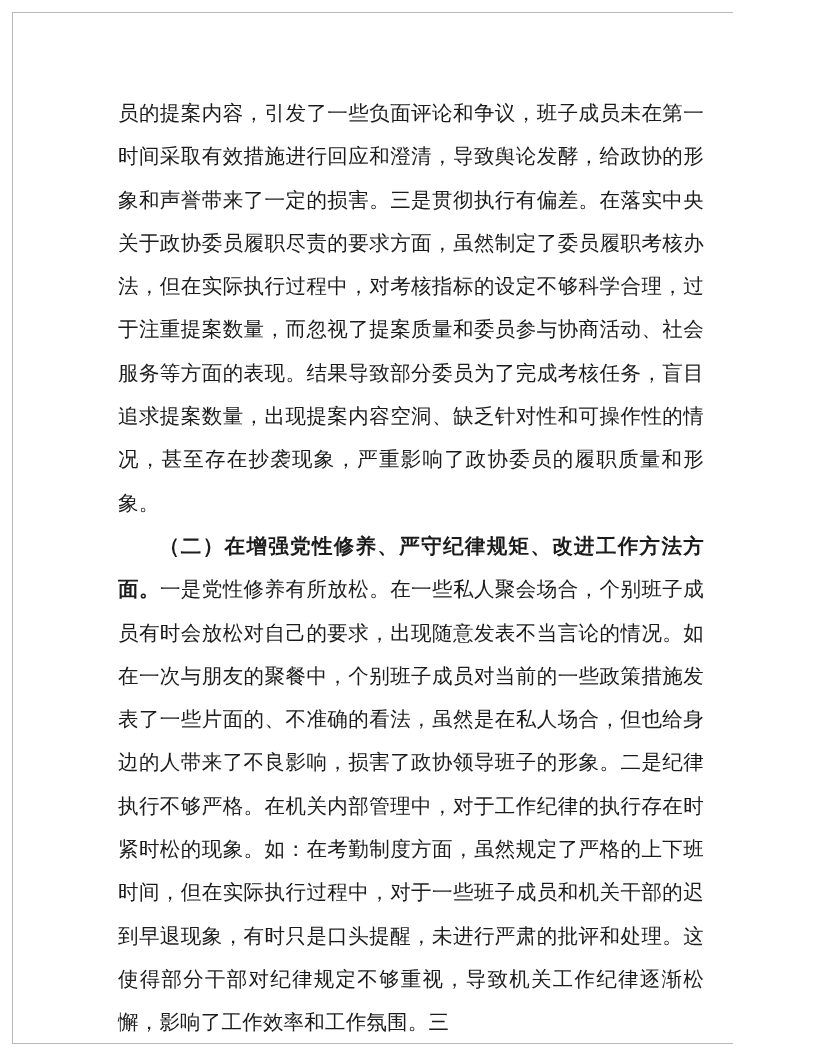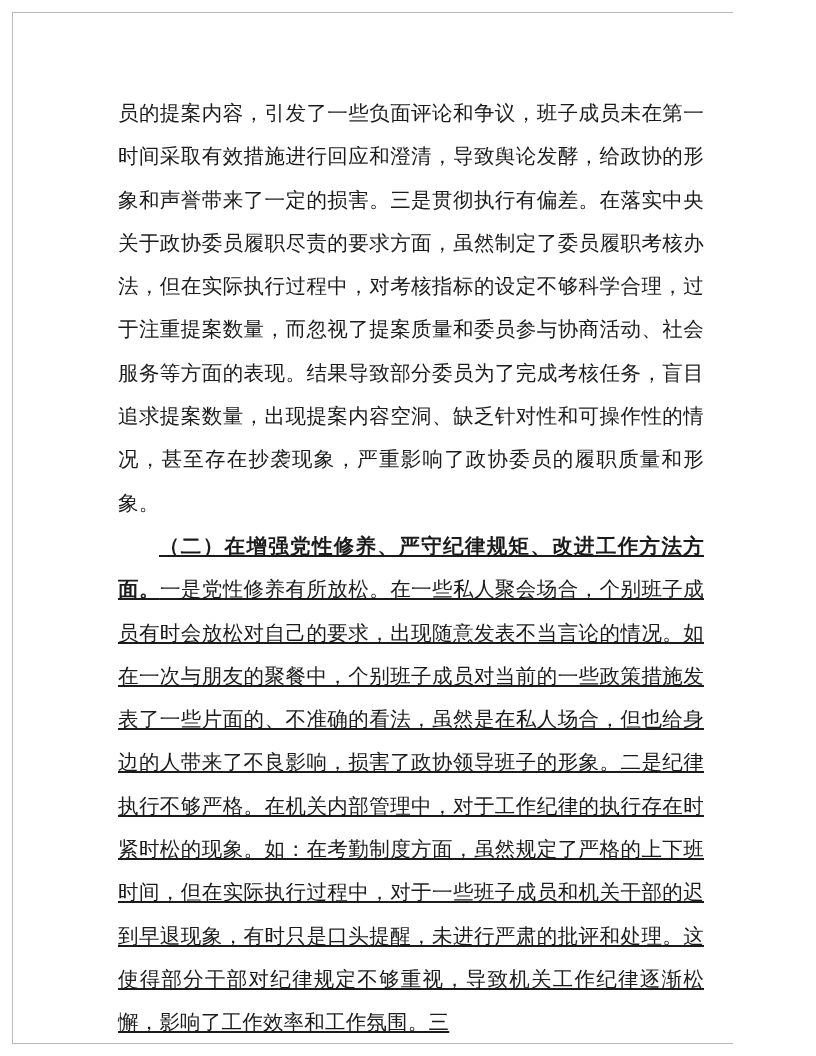--- a/index.html
+++ b/index.html
@@ -38,21 +38,20 @@
     text-align: justify;
     text-justify: inter-character;
     letter-spacing: 0.2px;
     margin: 0;
   }
   .para + .para {
     margin-top: 0px;
   }
   .indent {
     text-indent: 41px;
-    text-decoration: underline;
   }
   .strong {
     font-weight: bold;
   }
 </style>
 </head>
 <body>
 
 <div class="page">
   <div class="border-frame"></div>

